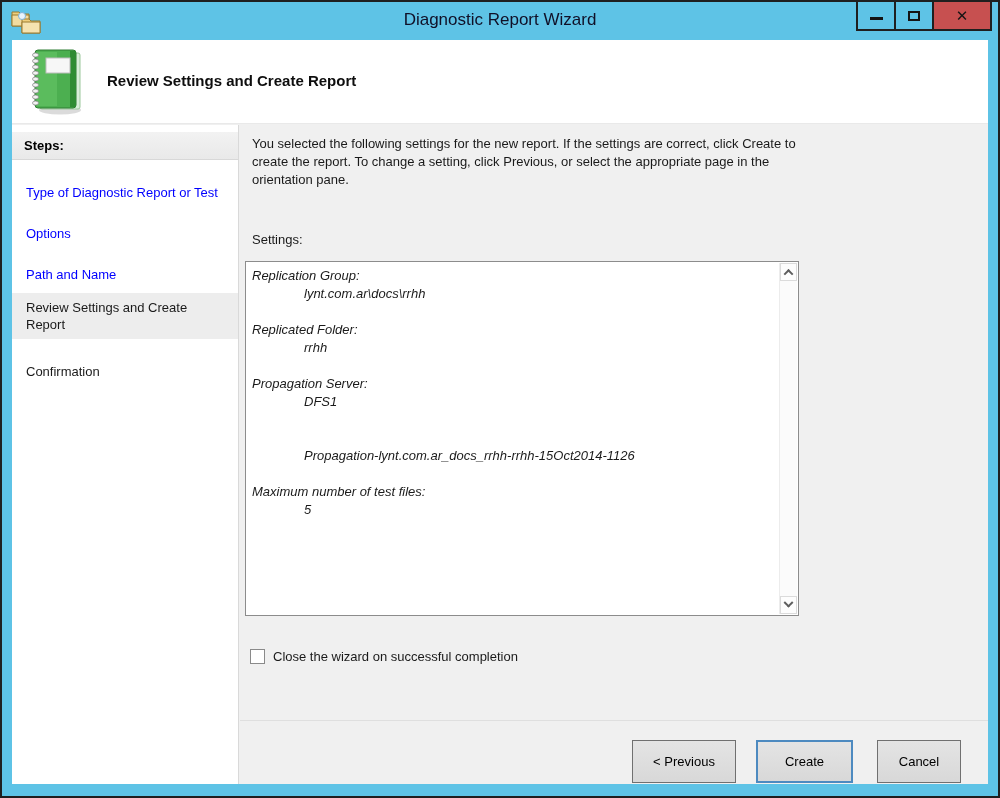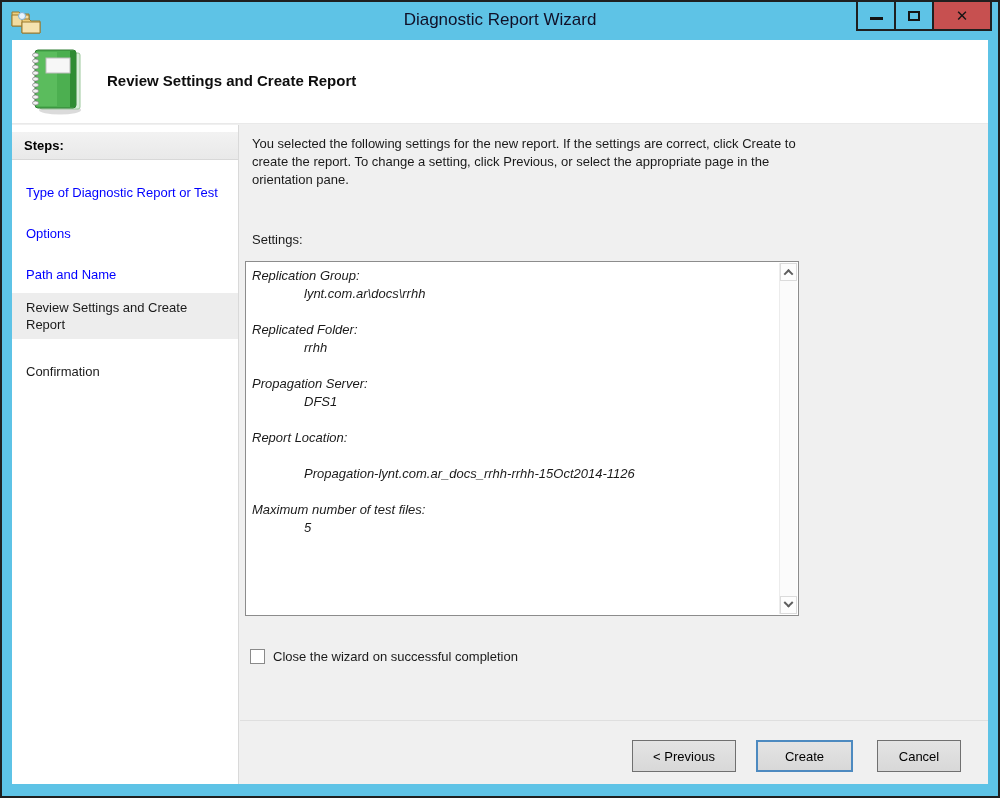--- a/index.html
+++ b/index.html
@@ -120,21 +120,21 @@
   .checkbox{
     width:15px;height:15px;background:#FFFFFF;border:1px solid #8A8A8A;
     margin-right:8px;flex:0 0 auto;
   }
   
   .footer{
     position:absolute;left:0;right:0;bottom:0;height:64px;
     border-top:1px solid #DFDFDF;background:var(--main-gray);
   }
   .btn{
-    position:absolute;top:19px;height:32px;
+    position:absolute;top:19px;height:43px;
     background:linear-gradient(#E4E4E4,#D8D8D8);
     border:1px solid #707070;
     font-size:13px;color:#000;text-align:center;line-height:25px;
     font-family:inherit;cursor:default;
   }
   .btn.previous{left:392px;width:104px;}
   .btn.create{left:516px;width:97px;border:2px solid #4D8AC0;line-height:23px;}
   .btn.cancel{left:637px;width:84px;}
 </style>
 </head>
@@ -211,21 +211,20 @@
           <div class="settings-content">
               <div class="settings-entry-label">Replication Group:</div>
               <div class="settings-value">lynt.com.ar\docs\rrhh</div>
               <div class="settings-spacer"></div>
               <div class="settings-entry-label">Replicated Folder:</div>
               <div class="settings-value">rrhh</div>
               <div class="settings-spacer"></div>
               <div class="settings-entry-label">Propagation Server:</div>
               <div class="settings-value">DFS1</div>
               <div class="settings-spacer"></div>
-              <div class="settings-entry-label">Report Location:</div>
               <div class="settings-spacer"></div>
               <div class="settings-value">Propagation-lynt.com.ar_docs_rrhh-rrhh-15Oct2014-1126</div>
               <div class="settings-spacer"></div>
               <div class="settings-entry-label">Maximum number of test files:</div>
               <div class="settings-value">5</div>
               <div class="settings-spacer"></div>
             </div>
           <div class="vscroll">
             <div class="sb-btn up">
               <div class="chev up"></div>

